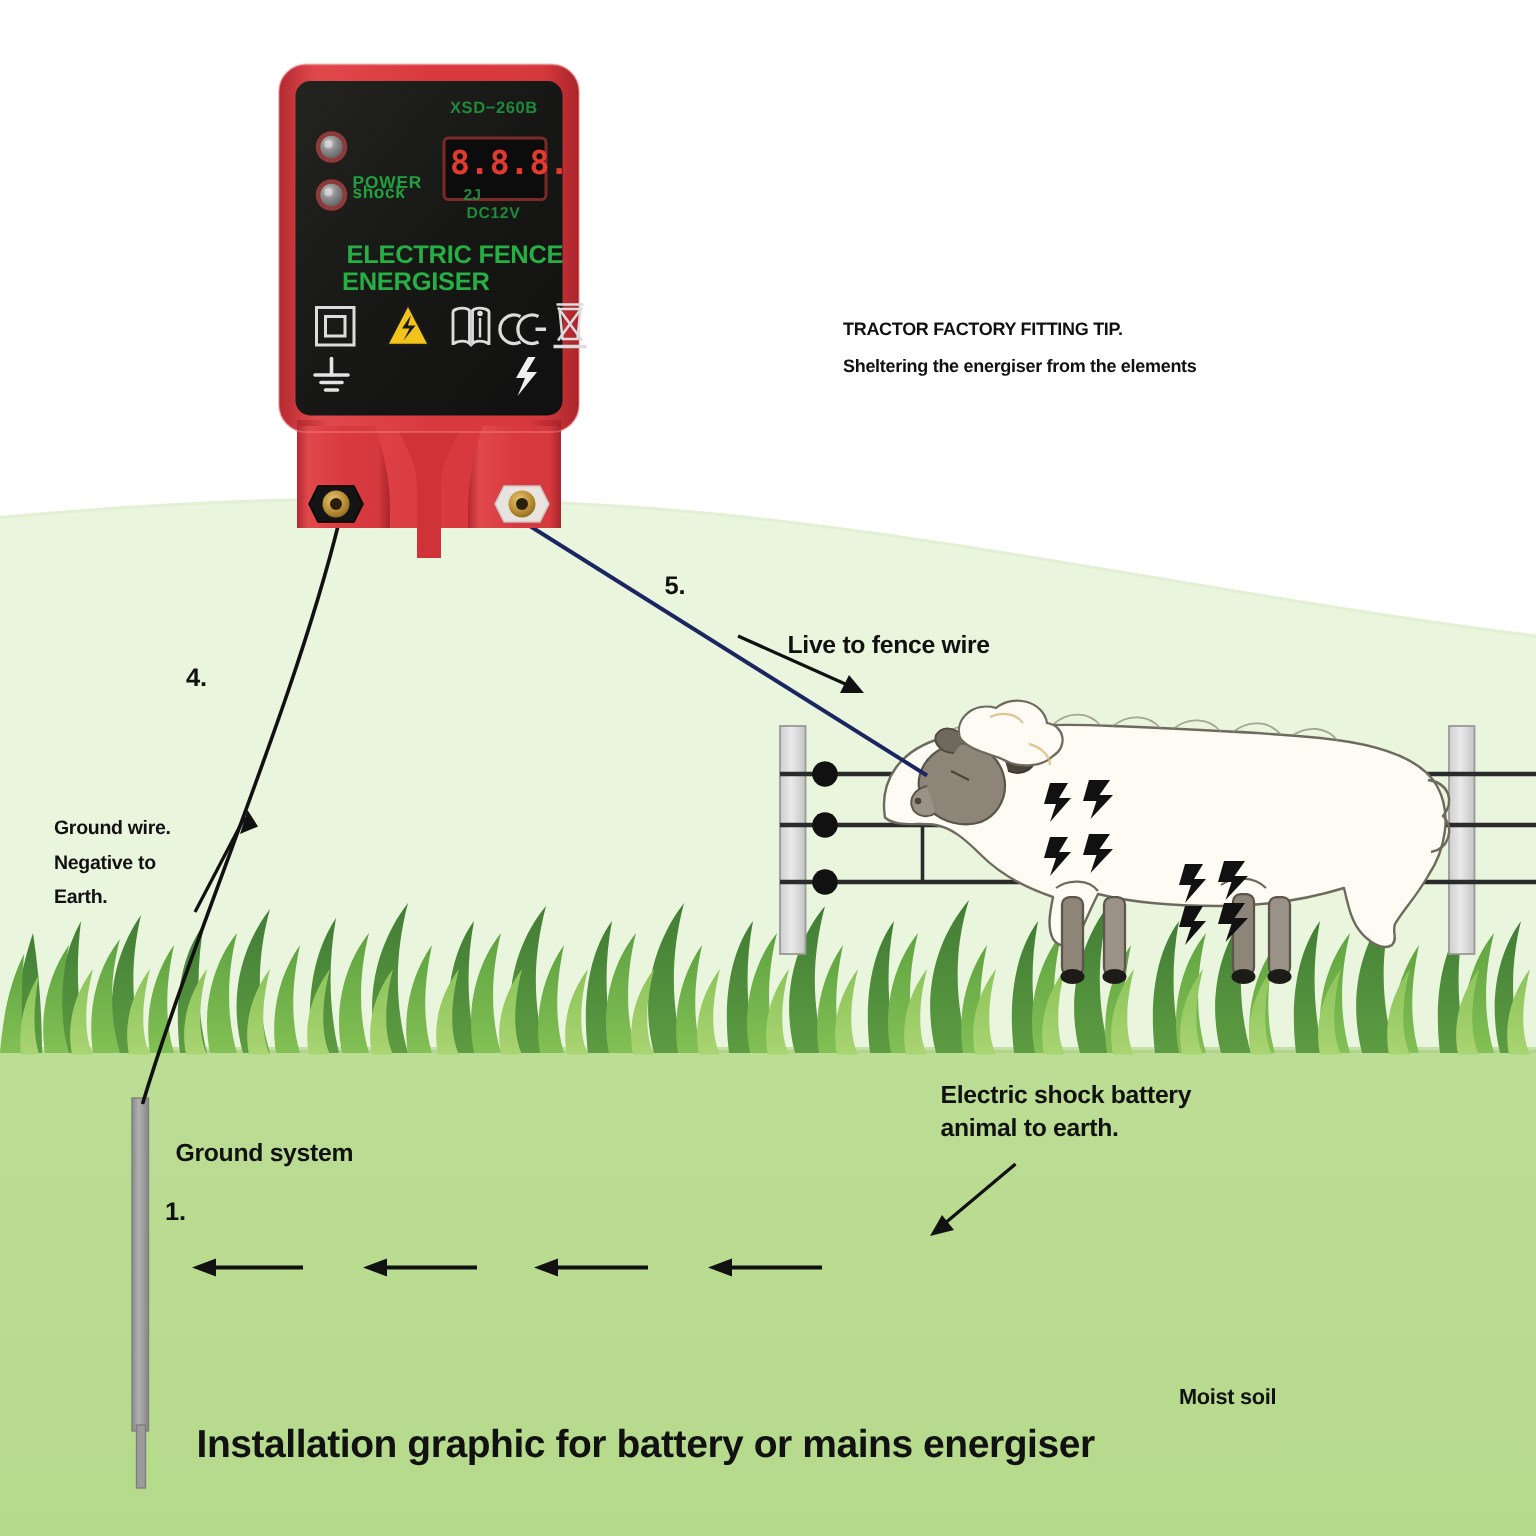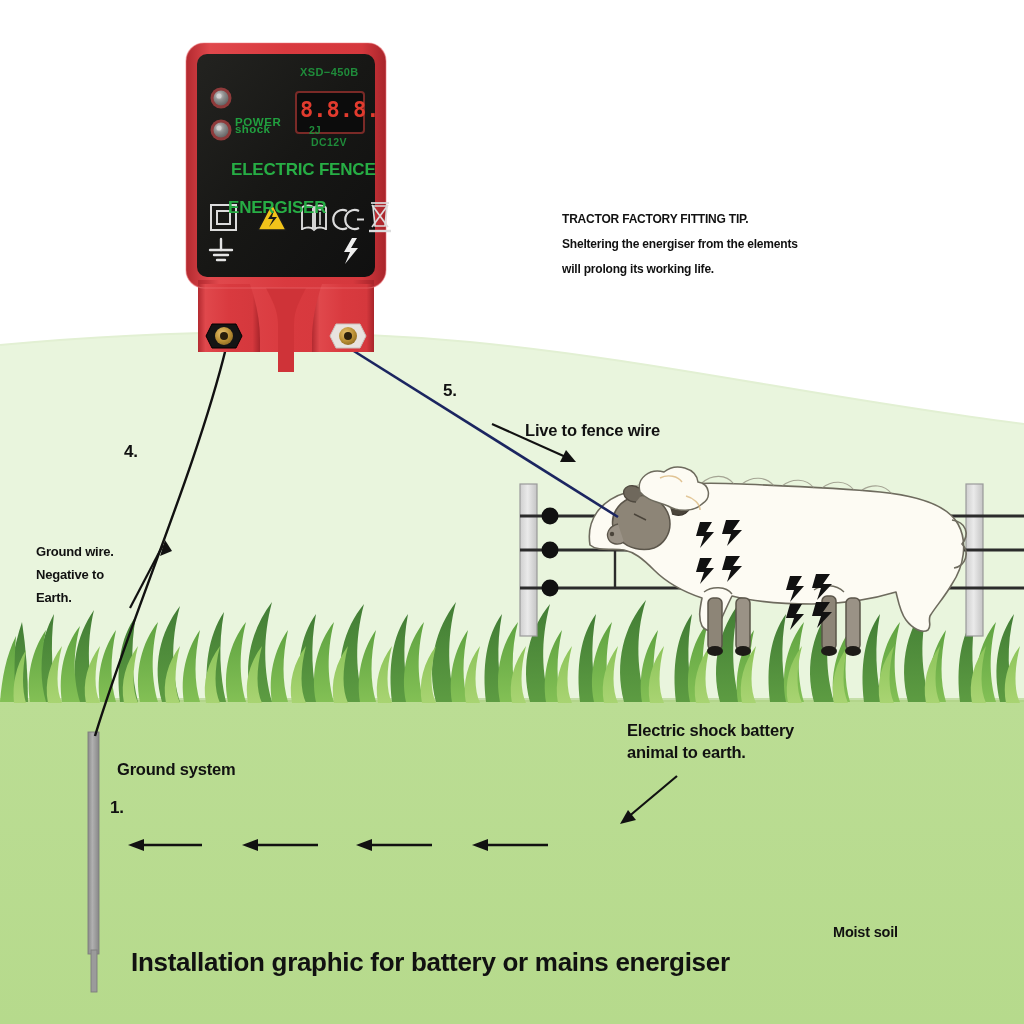--- a/index.html
+++ b/index.html
@@ -9,31 +9,31 @@
   svg{display:block;}
   .txt{position:absolute;color:#111;font-family:"Liberation Sans",sans-serif;font-weight:bold;letter-spacing:-0.2px;white-space:pre;}
   #tip{left:562px;top:207px;font-size:12px;line-height:25px;font-weight:bold;}
   #lbl-ground-wire{left:36px;top:540px;font-size:13px;line-height:23px;}
   #lbl-num4{left:124px;top:442px;font-size:17px;}
   #lbl-num5{left:443px;top:381px;font-size:17px;}
   #lbl-live{left:525px;top:421px;font-size:16.5px;}
   #lbl-shock{left:627px;top:719px;font-size:16.5px;line-height:22px;}
   #lbl-ground-system{left:117px;top:760px;font-size:16.5px;}
   #lbl-num1{left:110px;top:798px;font-size:17px;}
-  #lbl-moist{left:786px;top:924px;font-size:14.5px;margin-left:47px;}
+  #lbl-moist{left:786px;top:924px;font-size:14.5px;}
   #title{left:131px;top:947px;font-size:26px;font-weight:bold;letter-spacing:-0.3px;}
   
   .dev{position:absolute;font-family:"Liberation Sans",sans-serif;white-space:pre;}
   #d-model{left:300px;top:66px;font-size:11px;color:#1f8b3a;font-weight:bold;letter-spacing:0.4px;}
   #d-joule{left:309px;top:80px;font-size:10.5px;color:#1f8b3a;font-weight:bold;margin-top:44px;}
   #d-dc{left:311px;top:136px;font-size:10.5px;color:#1f8b3a;font-weight:bold;letter-spacing:0.4px;}
   #d-power{left:235px;top:92px;font-size:11.5px;color:#21a03f;font-weight:bold;letter-spacing:0.6px;margin-top:24px;}
   #d-shock{left:235px;top:123px;font-size:11.5px;color:#21a03f;font-weight:bold;letter-spacing:0.4px;}
   #d-t1{left:207px;top:160px;font-size:17px;color:#27ae45;font-weight:bold;letter-spacing:-0.2px;margin-left:24px;}
-  #d-t2{left:228px;top:178px;font-size:17px;color:#27ae45;font-weight:bold;letter-spacing:-0.2px;margin-top:20px;}
+  #d-t2{left:228px;top:178px;font-size:17px;color:#27ae45;font-weight:bold;letter-spacing:-0.2px;}
   #d-seg{position:absolute;left:300px;top:97px;font-size:22px;color:#e23b2e;font-family:"DejaVu Sans Mono",monospace;letter-spacing:0px;font-weight:bold;}
 </style>
 </head>
 <body>
 
 <div id="stage">
 
   <svg class="layer" viewBox="0 0 1024 1024" width="1024" height="1024">
     <defs>
       <linearGradient id="gSoil" x1="0" y1="0" x2="0" y2="1">
@@ -383,30 +383,30 @@
       <circle cx="224" cy="336" r="9" fill="url(#gBrass)"></circle>
       <circle cx="224" cy="336" r="4" fill="#2a1f0c"></circle>
     </g>
     <g>
       <path d="M336,324 L360,324 L366,336 L360,348 L336,348 L330,336 Z" fill="#e8e3df" stroke="#c9c2bc" stroke-width="1"></path>
       <circle cx="348" cy="336" r="9" fill="url(#gBrass)"></circle>
       <circle cx="348" cy="336" r="4" fill="#2a1f0c"></circle>
     </g>
   </svg>
 
-  <div class="dev" id="d-model">XSD−450B</div>
+  <div class="dev" id="d-model">XSD−260B</div>
   <div class="dev" id="d-joule">2J</div>
   <div class="dev" id="d-seg">8.8.8.</div>
   <div class="dev" id="d-dc">DC12V</div>
   <div class="dev" id="d-power">POWER</div>
   <div class="dev" id="d-shock">shock</div>
   <div class="dev" id="d-t1">ELECTRIC FENCE</div>
   <div class="dev" id="d-t2">ENERGISER</div>
 
-  <div class="txt" id="tip"><span>TRACTOR FACTORY FITTING TIP.</span><br><span>Sheltering the energiser from the elements</span><br><span>will prolong its working life.</span></div>
+  <div class="txt" id="tip"><span>TRACTOR FACTORY FITTING TIP.</span><br><span>Sheltering the energiser from the elements</span><br></div>
 
   <div class="txt" id="lbl-ground-wire">Ground wire.
 Negative to
 Earth.</div>
   <div class="txt" id="lbl-num4">4.</div>
   <div class="txt" id="lbl-num5">5.</div>
   <div class="txt" id="lbl-live">Live to fence wire</div>
   <div class="txt" id="lbl-shock">Electric shock battery
 animal to earth.</div>
   <div class="txt" id="lbl-ground-system">Ground system</div>

